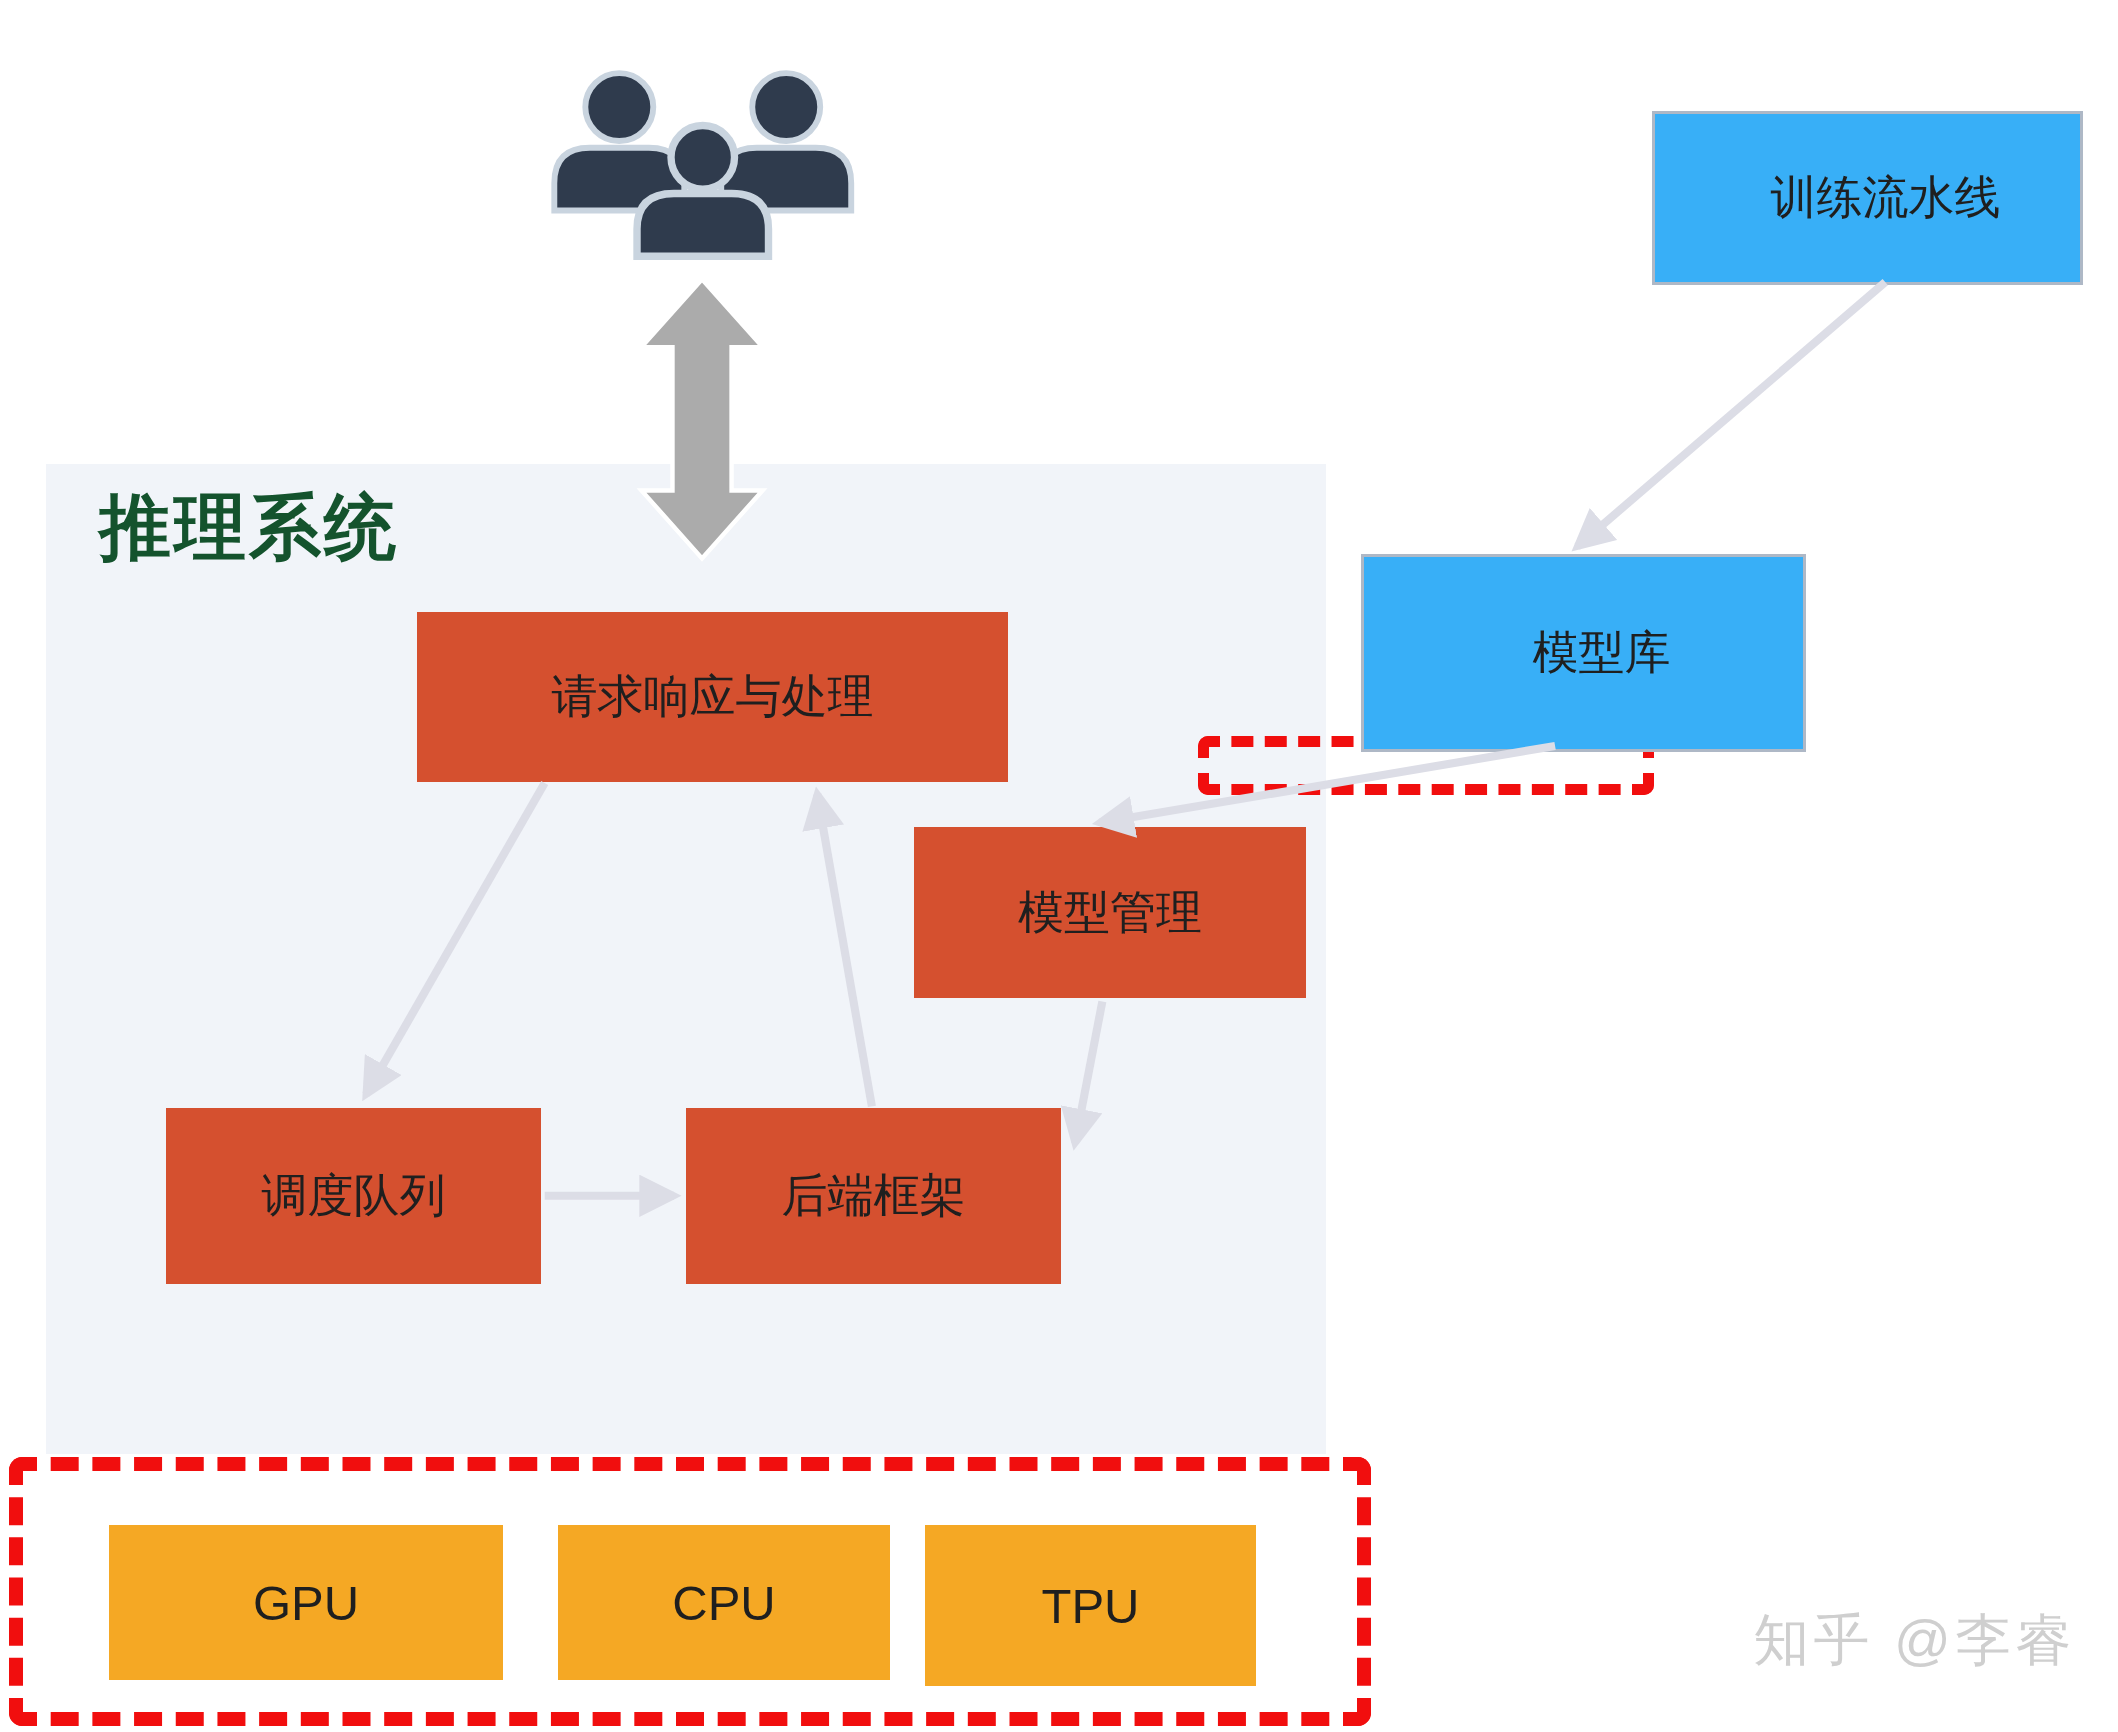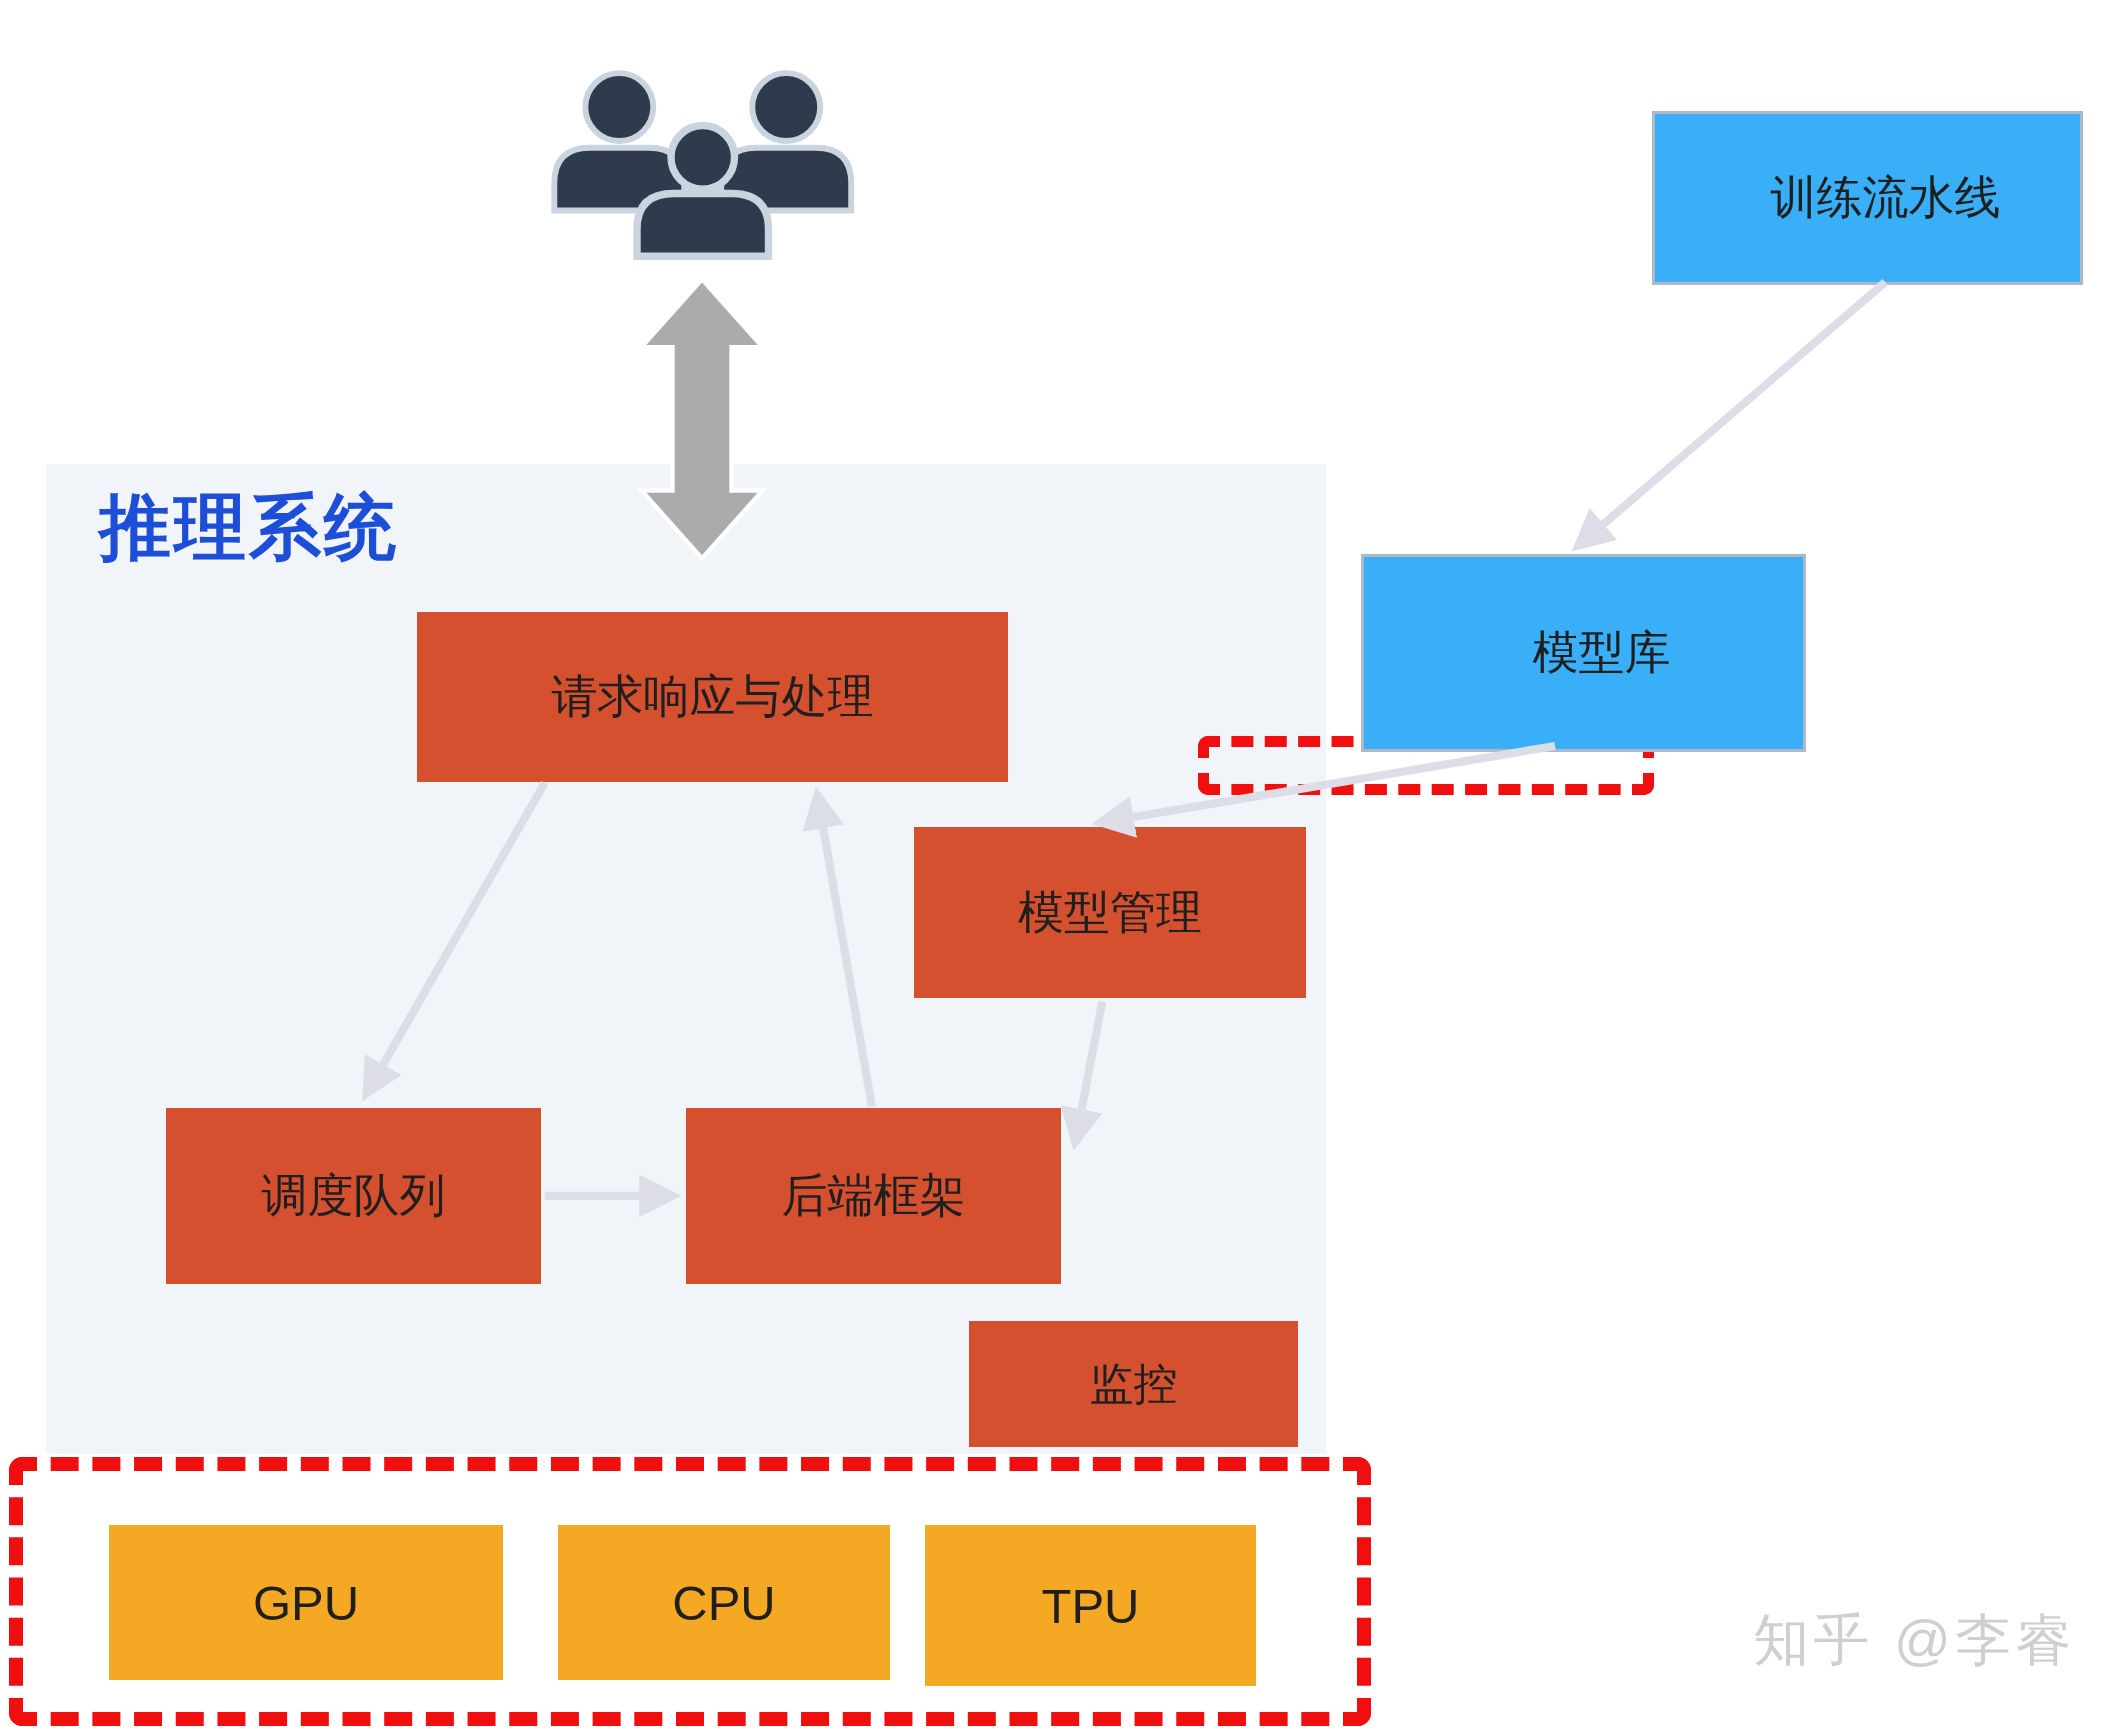--- a/index.html
+++ b/index.html
@@ -9,21 +9,21 @@
     background:#ffffff;
     font-family:"Liberation Sans","DejaVu Sans",sans-serif;
     overflow:hidden;
   }
   .panel{
     position:absolute;left:46px;top:464px;width:1280px;height:990px;
     background:#F1F4F9;
   }
   .panel-title{
     position:absolute;left:53px;top:16.3px;
-    font-size:72px;font-weight:bold;color:#1d4ed8;letter-spacing:3px;
+    font-size:72px;font-weight:bold;color:#14532d;letter-spacing:3px;
     white-space:nowrap;
     text-align:right;
   }
   .node{
     position:absolute;display:flex;align-items:center;justify-content:center;
     color:#1F1F1F;white-space:nowrap;
   }
   .node.orange{background:#D5502F;}
   .node.blue{background:#38AFF7;border:3.7px solid #AEB8C6;padding-left:36px;}
   .node.yellow{background:#F5A824;}
@@ -68,21 +68,20 @@
     <div class="panel-title">推理系统</div>
   </div>
 
   <div class="dashed dashed-small"></div>
   <div class="dashed dashed-big"></div>
 
   <div class="node orange n-request">请求响应与处理</div>
   <div class="node orange n-mgmt">模型管理</div>
   <div class="node orange n-queue">调度队列</div>
   <div class="node orange n-backend">后端框架</div>
-  <div class="node orange n-monitor">监控</div>
   <div class="node blue n-training">训练流水线</div>
   <div class="node blue n-repo">模型库</div>
   <div class="node yellow n-gpu">GPU</div>
   <div class="node yellow n-cpu">CPU</div>
   <div class="node yellow n-tpu">TPU</div>
 
   <svg class="overlay" viewBox="0 0 2868 2345" xmlns="http://www.w3.org/2000/svg">
     <defs>
       <marker id="ah" viewBox="0 0 10 10" refX="8.2" refY="5" markerWidth="5.2" markerHeight="5.2" orient="auto-start-reverse">
         <path d="M0,0 L10,5 L0,10 z" fill="#DCDDE6"></path>

